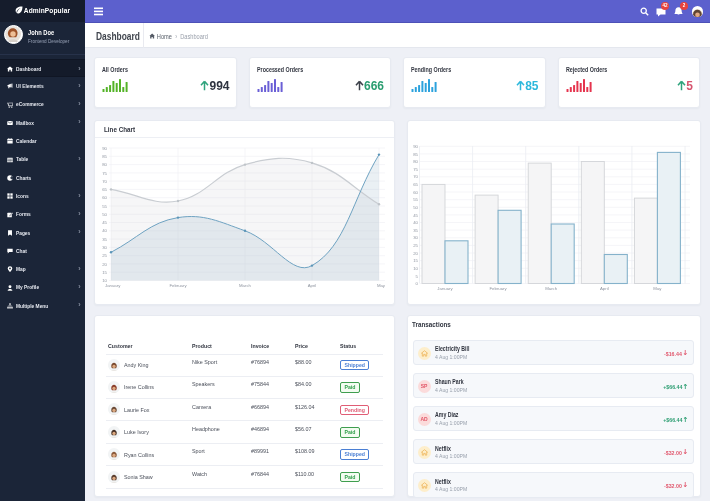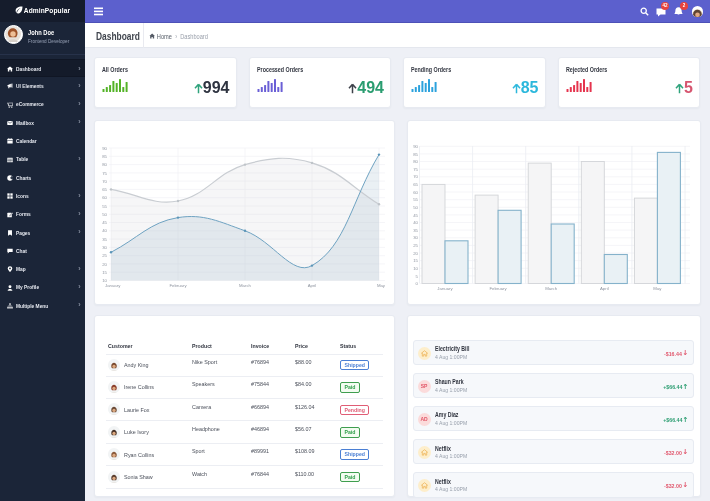--- a/index.html
+++ b/index.html
@@ -25,21 +25,21 @@
 #bcbar .vsep { position:absolute; left:58px; top:0; width:1px; height:25px; background:#e9eaf0; }
 #bcbar .bc { position:absolute; left:64px; top:10px; font-size:6.3px; color:#565d68; transform:scaleX(0.9); transform-origin:0 50%; }
 #bcbar .bc .muted { color:#9aa0ab; }
 
 .card { position:absolute; background:#fff; border:1px solid #e7eaf1; border-radius:3px; box-shadow:0 1px 2px rgba(30,40,80,0.04); }
 .chead { position:absolute; left:0; top:0; right:0; height:17.5px; border-bottom:1px solid #edeff4; }
 .chead span { position:absolute; left:9px; top:4.5px; font-size:7.5px; font-weight:bold; color:#30343f; transform:scaleX(0.84); transform-origin:0 50%; }
 
 .stat .lbl { position:absolute; left:7px; top:7.5px; font-size:6.3px; font-weight:bold; color:#30343f; transform:scaleX(0.85); transform-origin:0 50%; }
 .stat svg.bars { position:absolute; left:7px; bottom:15px; }
-.stat .num { position:absolute; right:6px; top:20.5px; font-size:16px; font-weight:bold; }
+.stat .num { position:absolute; right:6px; top:20.5px; font-size:12px; font-weight:bold; }
 
 .th { position:absolute; font-size:6.2px; font-weight:bold; color:#30343f; transform:scaleX(0.85); transform-origin:0 50%; }
 .td { position:absolute; font-size:6.2px; color:#4a4f5a; transform:scaleX(0.87); transform-origin:0 50%; }
 .rowline { position:absolute; left:11px; right:11px; height:1px; background:#eceef3; }
 .avatar { position:absolute; width:12px; height:12px; border-radius:50%; overflow:hidden; background:#f2f4f5; }
 .badge { position:absolute; font-size:5.2px; font-weight:bold; padding:1px 3.5px 1.5px; border-radius:2px; border:1px solid; background:#fff; }
 .b-ship { color:#4a7fd4; border-color:#4a7fd4; }
 .b-paid { color:#2e9e48; border-color:#3f9e4f; background:#f3fcf1; }
 .b-pend { color:#e05d75; border-color:#e05d75; }
 
@@ -238,21 +238,21 @@
       <rect x="3.8" y="9" width="2" height="5" rx="0.6" fill="#6a5fd6"></rect>
       <rect x="7.1" y="7" width="2" height="7" rx="0.6" fill="#6a5fd6"></rect>
       <rect x="10.399999999999999" y="3" width="2" height="11" rx="0.6" fill="#6a5fd6"></rect>
       <rect x="13.7" y="5" width="2" height="9" rx="0.6" fill="#6a5fd6"></rect>
       <rect x="17.0" y="1" width="2" height="13" rx="0.6" fill="#6a5fd6"></rect>
       <rect x="20.3" y="9" width="2" height="5" rx="0.6" fill="#6a5fd6"></rect>
       <rect x="23.6" y="4" width="2" height="10" rx="0.6" fill="#6a5fd6"></rect>
     </svg>
   <div class="num"><svg width="9" height="11" viewBox="0 0 9 11" style="vertical-align:-1.5px">
         <path d="M4.5 10.2 L4.5 2 M4.5 1.2 L1 5.2 M4.5 1.2 L8 5.2" stroke="#3c4049" stroke-width="1.5" fill="none"></path>
-      </svg><span style="color:#2a9d70">494</span></div>
+      </svg><span style="color:#2a9d70">666</span></div>
 </div>
 <div class="card stat" style="left:403.0px;top:57px;width:142.5px;height:51px">
   <div class="lbl">Pending Orders</div>
   <svg class="bars" width="27" height="14" viewBox="0 0 27 14">
       <rect x="0.5" y="11" width="2" height="3" rx="0.6" fill="#2ba2dd"></rect>
       <rect x="3.8" y="9" width="2" height="5" rx="0.6" fill="#2ba2dd"></rect>
       <rect x="7.1" y="7" width="2" height="7" rx="0.6" fill="#2ba2dd"></rect>
       <rect x="10.399999999999999" y="3" width="2" height="11" rx="0.6" fill="#2ba2dd"></rect>
       <rect x="13.7" y="5" width="2" height="9" rx="0.6" fill="#2ba2dd"></rect>
       <rect x="17.0" y="1" width="2" height="13" rx="0.6" fill="#2ba2dd"></rect>
@@ -273,20 +273,23 @@
       <rect x="13.7" y="5" width="2" height="9" rx="0.6" fill="#e5344e"></rect>
       <rect x="17.0" y="1" width="2" height="13" rx="0.6" fill="#e5344e"></rect>
       <rect x="20.3" y="9" width="2" height="5" rx="0.6" fill="#e5344e"></rect>
       <rect x="23.6" y="4" width="2" height="10" rx="0.6" fill="#e5344e"></rect>
     </svg>
   <div class="num"><svg width="9" height="11" viewBox="0 0 9 11" style="vertical-align:-1.5px">
         <path d="M4.5 10.2 L4.5 2 M4.5 1.2 L1 5.2 M4.5 1.2 L8 5.2" stroke="#2fa37c" stroke-width="1.5" fill="none"></path>
       </svg><span style="color:#d6556f">5</span></div>
 </div>
 <div class="card" style="left:94px;top:119.5px;width:301px;height:185px">
+  <div class="chead">
+      <span>Line Chart</span>
+    </div>
   <svg class="abs" style="left:0;top:24px;overflow:visible" width="301" height="155" viewBox="0 0 301 155">
     <line x1="14" y1="135.5" x2="290" y2="135.5" stroke="#f2f3f6" stroke-width="0.8"></line>
       <line x1="14" y1="127.2" x2="290" y2="127.2" stroke="#f2f3f6" stroke-width="0.8"></line>
       <line x1="14" y1="118.9" x2="290" y2="118.9" stroke="#f2f3f6" stroke-width="0.8"></line>
       <line x1="14" y1="110.7" x2="290" y2="110.7" stroke="#f2f3f6" stroke-width="0.8"></line>
       <line x1="14" y1="102.4" x2="290" y2="102.4" stroke="#f2f3f6" stroke-width="0.8"></line>
       <line x1="14" y1="94.1" x2="290" y2="94.1" stroke="#f2f3f6" stroke-width="0.8"></line>
       <line x1="14" y1="85.8" x2="290" y2="85.8" stroke="#f2f3f6" stroke-width="0.8"></line>
       <line x1="14" y1="77.5" x2="290" y2="77.5" stroke="#f2f3f6" stroke-width="0.8"></line>
       <line x1="14" y1="69.3" x2="290" y2="69.3" stroke="#f2f3f6" stroke-width="0.8"></line>
@@ -478,20 +481,23 @@
         <path d="M5,16.5 C6.5,13.8 13.5,13.8 15,16.5 L15,20 L5,20 Z" fill="#e9e6e2"></path>
       </svg></div>
     <div class="td" style="left:29px;top:157.4px">Sonia Shaw</div>
     <div class="td" style="left:97px;top:154.3px">Watch</div>
     <div class="td" style="left:156px;top:154.3px">#76844</div>
     <div class="td" style="left:200px;top:154.3px">$110.00</div>
     <div class="badge b-paid" style="left:245px;top:156.3px">Paid</div>
     <div class="rowline" style="top:172.0px"></div>
 </div>
 <div class="card" style="left:407px;top:315px;width:294px;height:182px">
+  <div class="chead" style="border-bottom:none">
+      <span style="top:4px;left:4px">Transactions</span>
+    </div>
   <div class="titem" style="top:23.5px">
       <div class="ic" style="background:#fdeecb">
         <svg width="7" height="7" viewBox="0 0 8 8" style="display:block;margin:3px auto 0">
           <path d="M4 0.8 L7.4 3.6 L6.5 3.6 L6.5 7 L4.9 7 L4.9 5 L3.1 5 L3.1 7 L1.5 7 L1.5 3.6 L0.6 3.6 Z" fill="none" stroke="#ecaf4e" stroke-width="0.8"></path>
         </svg>
       </div>
     <div class="tt">Electricity Bill</div>
       <div class="ts">4 Aug 1:00PM</div>
     <div class="amt down">-$16.44 <svg width="4" height="6" viewBox="0 0 4 6" style="vertical-align:0">
           <path d="M2 0 L2 4.6 M0.4 3 L2 5 L3.6 3" stroke="#e0556b" stroke-width="0.9" fill="none"></path>

